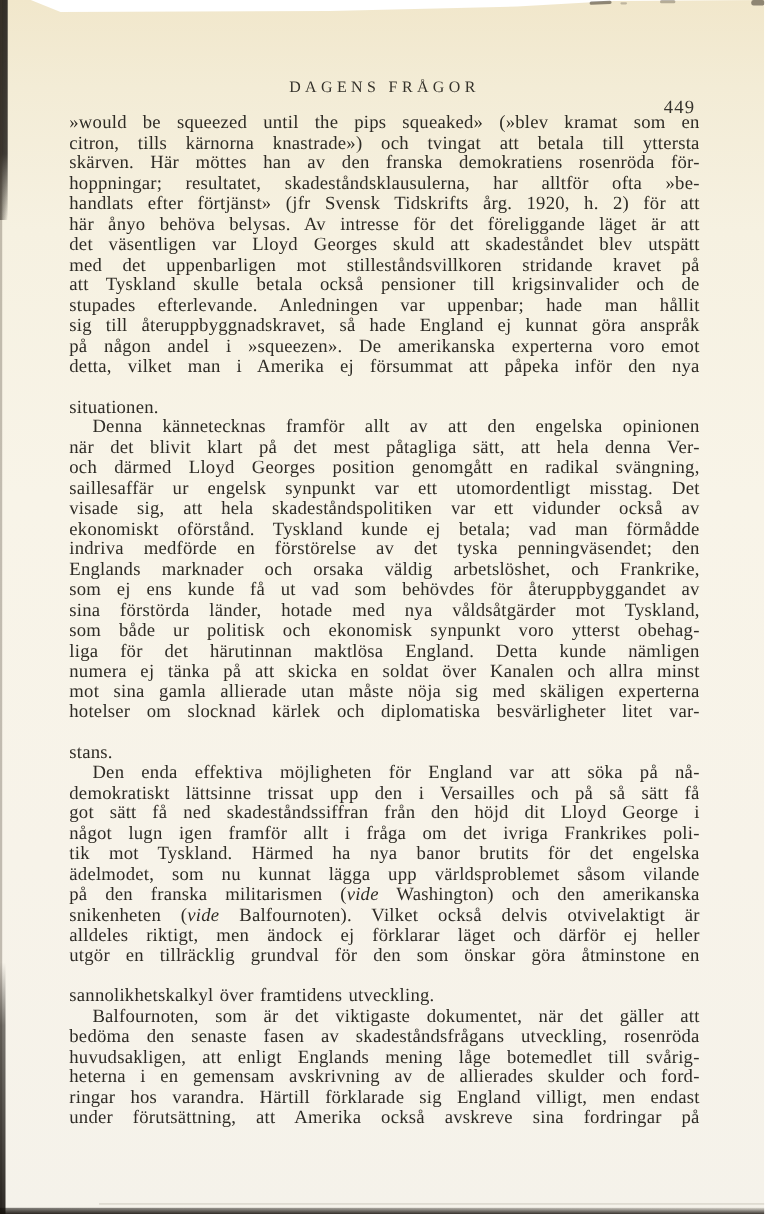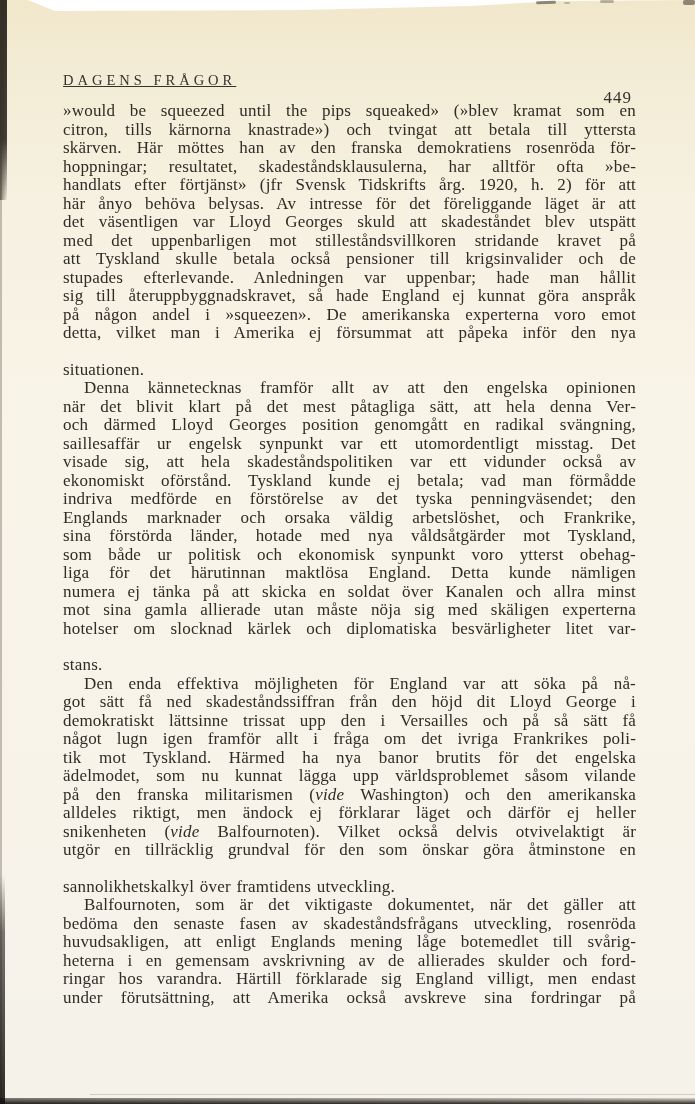--- a/index.html
+++ b/index.html
@@ -15,22 +15,22 @@
     background:linear-gradient(180deg,
       #f1e7cb 0px, #f3ecd6 80px, #f6f1e1 210px,
       #f8f4e8 450px, #f7f3e9 780px, #f5f2ea 1104px);
     clip-path:polygon(0 0, 28px 0, 55px 11px, 300px 10px, 470px 6px, 558px 1px, 100% 0, 100% 100%, 0 100%);
   }
   .running-header{
     position:absolute;left:63px;top:72px;width:573px;height:20px;
     color:#35322b;
   }
   .header-title{
-    position:absolute;left:0;right:0;text-align:left;
-    font-size:14.5px;letter-spacing:4px;text-decoration:underline;
+    position:absolute;left:0;right:0;text-align:center;
+    font-size:14.5px;letter-spacing:4px;
   }
   .page-number{
     position:absolute;right:4px;top:16px;
     font-size:17px;letter-spacing:1px;
   }
   .text-block{
     position:absolute;left:63px;top:102px;width:573px;
     font-size:17px;line-height:18.5px;color:#2f2c26;
     letter-spacing:0.2px;word-spacing:1.2px;
   }
@@ -97,36 +97,37 @@
         <div class="line"><span>detta, vilket man i Amerika ej försummat att påpeka inför den nya</span></div>
         <div class="line flush"><span>situationen.</span></div>
         <div class="line indent"><span>Denna kännetecknas framför allt av att den engelska opinionen</span></div>
         <div class="line"><span>när det blivit klart på det mest påtagliga sätt, att hela denna Ver-</span></div>
         <div class="line"><span>och därmed Lloyd Georges position genomgått en radikal svängning,</span></div>
         <div class="line"><span>saillesaffär ur engelsk synpunkt var ett utomordentligt misstag. Det</span></div>
         <div class="line"><span>visade sig, att hela skadeståndspolitiken var ett vidunder också av</span></div>
         <div class="line"><span>ekonomiskt oförstånd. Tyskland kunde ej betala; vad man förmådde</span></div>
         <div class="line"><span>indriva medförde en förstörelse av det tyska penningväsendet; den</span></div>
         <div class="line"><span>Englands marknader och orsaka väldig arbetslöshet, och Frankrike,</span></div>
+        <div class="line"><span>som ej ens kunde få ut vad som behövdes för återuppbyggandet av</span></div>
         <div class="line"><span>sina förstörda länder, hotade med nya våldsåtgärder mot Tyskland,</span></div>
         <div class="line"><span>som både ur politisk och ekonomisk synpunkt voro ytterst obehag-</span></div>
         <div class="line"><span>liga för det härutinnan maktlösa England. Detta kunde nämligen</span></div>
         <div class="line"><span>numera ej tänka på att skicka en soldat över Kanalen och allra minst</span></div>
         <div class="line"><span>mot sina gamla allierade utan måste nöja sig med skäligen experterna</span></div>
         <div class="line"><span>hotelser om slocknad kärlek och diplomatiska besvärligheter litet var-</span></div>
         <div class="line flush"><span>stans.</span></div>
         <div class="line indent"><span>Den enda effektiva möjligheten för England var att söka på nå-</span></div>
+        <div class="line"><span>demokratiskt lättsinne trissat upp den i Versailles och på så sätt få</span></div>
         <div class="line"><span>got sätt få ned skadeståndssiffran från den höjd dit Lloyd George i</span></div>
-        <div class="line"><span>demokratiskt lättsinne trissat upp den i Versailles och på så sätt få</span></div>
         <div class="line"><span>något lugn igen framför allt i fråga om det ivriga Frankrikes poli-</span></div>
         <div class="line"><span>tik mot Tyskland. Härmed ha nya banor brutits för det engelska</span></div>
         <div class="line"><span>ädelmodet, som nu kunnat lägga upp världsproblemet såsom vilande</span></div>
         <div class="line"><span>på den franska militarismen (</span><i>vide</i><span> Washington) och den amerikanska</span></div>
+        <div class="line"><span>snikenheten (</span><i>vide</i><span> Balfournoten). Vilket också delvis otvivelaktigt är</span></div>
         <div class="line"><span>alldeles riktigt, men ändock ej förklarar läget och därför ej heller</span></div>
-        <div class="line"><span>snikenheten (</span><i>vide</i><span> Balfournoten). Vilket också delvis otvivelaktigt är</span></div>
         <div class="line"><span>utgör en tillräcklig grundval för den som önskar göra åtminstone en</span></div>
         <div class="line flush"><span>sannolikhetskalkyl över framtidens utveckling.</span></div>
         <div class="line indent"><span>Balfournoten, som är det viktigaste dokumentet, när det gäller att</span></div>
         <div class="line"><span>bedöma den senaste fasen av skadeståndsfrågans utveckling, rosenröda</span></div>
         <div class="line"><span>huvudsakligen, att enligt Englands mening låge botemedlet till svårig-</span></div>
         <div class="line"><span>heterna i en gemensam avskrivning av de allierades skulder och ford-</span></div>
         <div class="line"><span>ringar hos varandra. Härtill förklarade sig England villigt, men endast</span></div>
         <div class="line"><span>under förutsättning, att Amerika också avskreve sina fordringar på</span></div>
       </div>
   </div>

